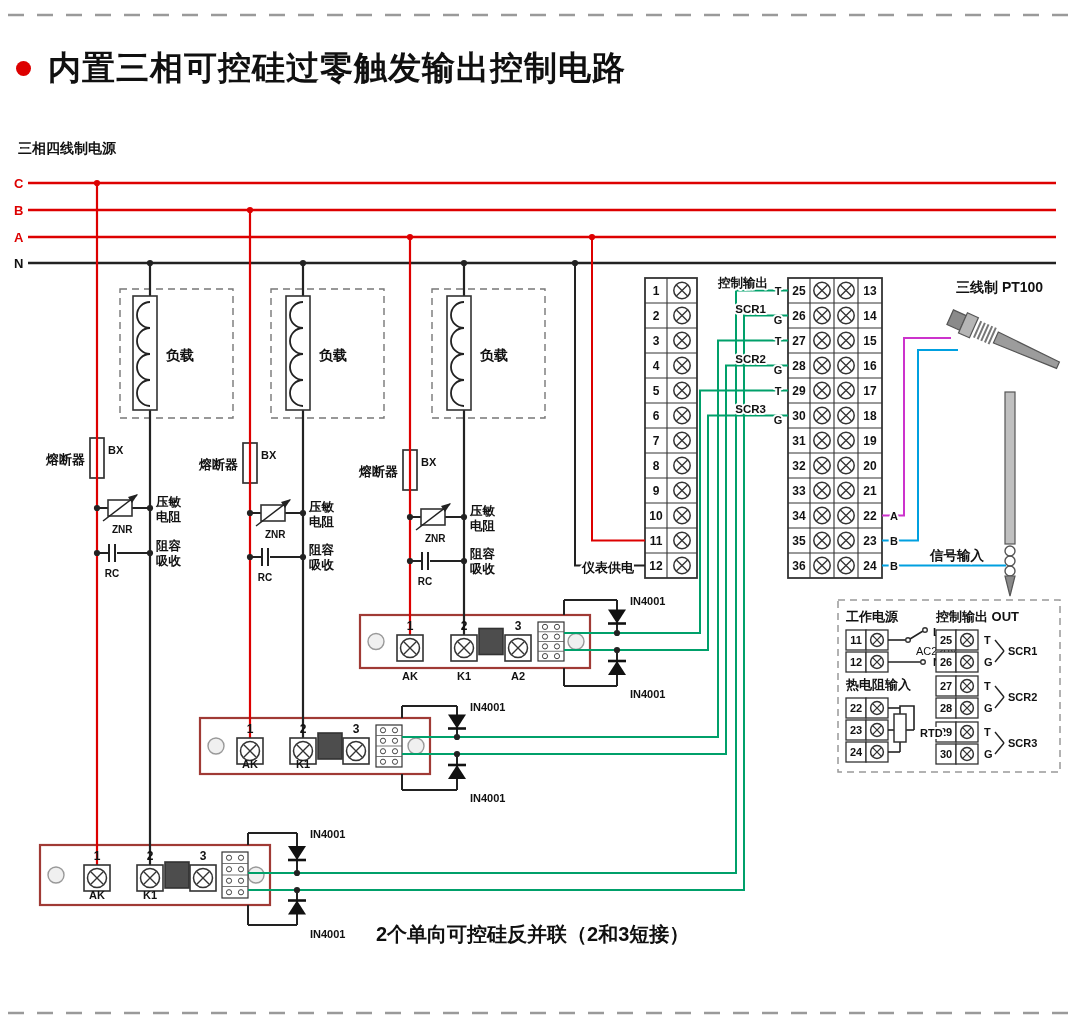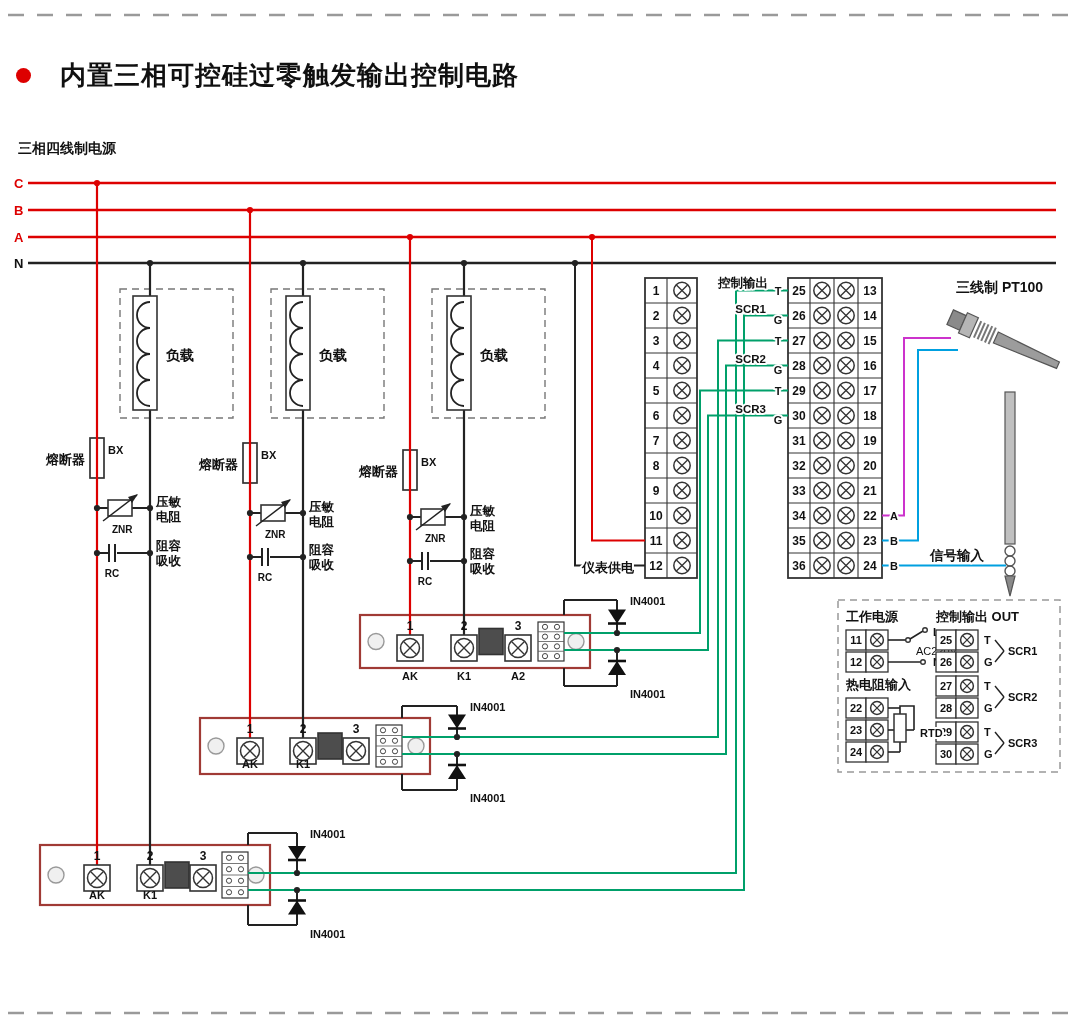--- a/index.html
+++ b/index.html
@@ -1,21 +1,21 @@
 <!DOCTYPE html>
 <html><head>
 <meta charset="utf-8">
 <style>
   html,body{margin:0;padding:0;background:#fff;}
   .page{position:relative;width:1080px;height:1033px;background:#fff;overflow:hidden;
         font-family:"Liberation Sans","DejaVu Sans",sans-serif;}
   #diagram{position:absolute;left:0;top:0;z-index:0;}
   .title-row{position:absolute;left:16px;top:42px;z-index:2;display:flex;align-items:center;gap:13px;}
   .bullet{width:15px;height:15px;border-radius:50%;background:#dd0000;flex:0 0 auto;}
-  .title-row h1{margin:16px;font-size:26px;font-weight:bold;color:#101010;letter-spacing:1px;}
+  .title-row h1{margin:4px;font-size:33px;font-weight:bold;color:#101010;letter-spacing:1px;}
   .subtitle{position:absolute;left:46px;top:97px;z-index:2;font-size:20px;font-weight:bold;color:#101010;}
   .caption{position:absolute;left:376px;top:921px;z-index:2;font-size:20px;font-weight:bold;color:#101010;}
   text{font-family:"Liberation Sans","DejaVu Sans",sans-serif;}
 </style>
 </head>
 <body>
 
 <div class="page">
   <svg id="diagram" width="1080" height="1033" viewBox="0 0 1080 1033">
       <line x1="8" y1="15" x2="1072" y2="15" stroke="#9a9a9a" stroke-width="2.4" fill="none" stroke-dasharray="16 13"></line>
@@ -574,13 +574,14 @@
       <text x="890" y="519.5" font-size="11" text-anchor="start" fill="#111" font-weight="bold" paint-order="stroke" stroke="#fff" stroke-width="4" stroke-linejoin="round">A</text>
       <text x="890" y="544.5" font-size="11" text-anchor="start" fill="#111" font-weight="bold" paint-order="stroke" stroke="#fff" stroke-width="4" stroke-linejoin="round">B</text>
       <text x="890" y="569.5" font-size="11" text-anchor="start" fill="#111" font-weight="bold" paint-order="stroke" stroke="#fff" stroke-width="4" stroke-linejoin="round">B</text>
       <text x="582" y="571.5" font-size="13" text-anchor="start" fill="#111" font-weight="bold" paint-order="stroke" stroke="#fff" stroke-width="4" stroke-linejoin="round">仪表供电</text>
       <text x="930" y="559.5" font-size="13.5" text-anchor="start" fill="#111" font-weight="bold" paint-order="stroke" stroke="#fff" stroke-width="4" stroke-linejoin="round">信号输入</text>
     </svg>
   <div class="title-row">
     <span class="bullet"></span>
     <h1>内置三相可控硅过零触发输出控制电路</h1>
   </div>
+  <div class="caption">2个单向可控硅反并联（2和3短接）</div>
 </div>
 
 </body></html>

